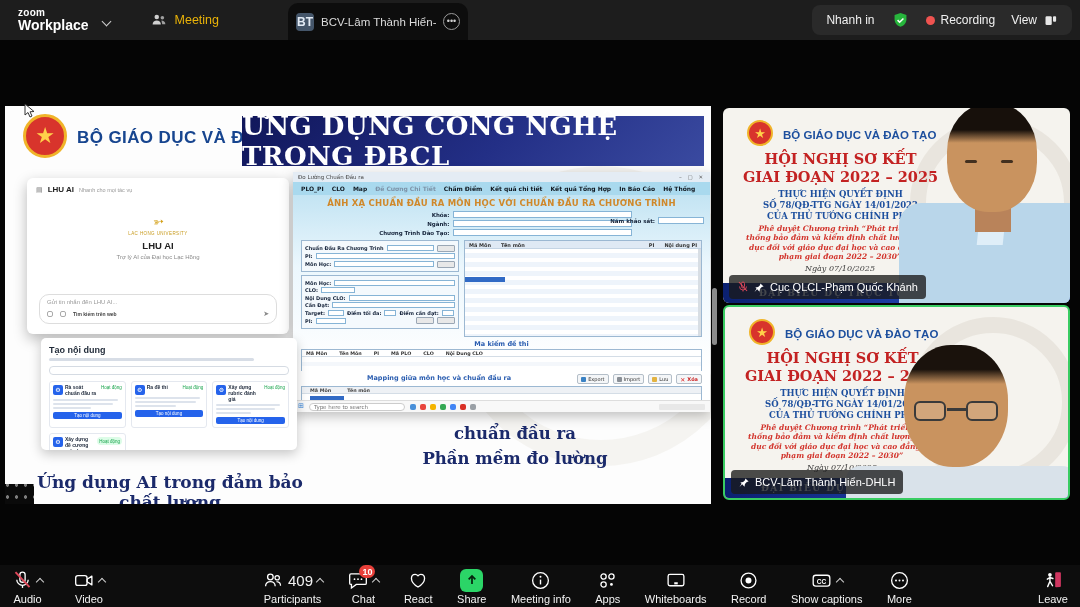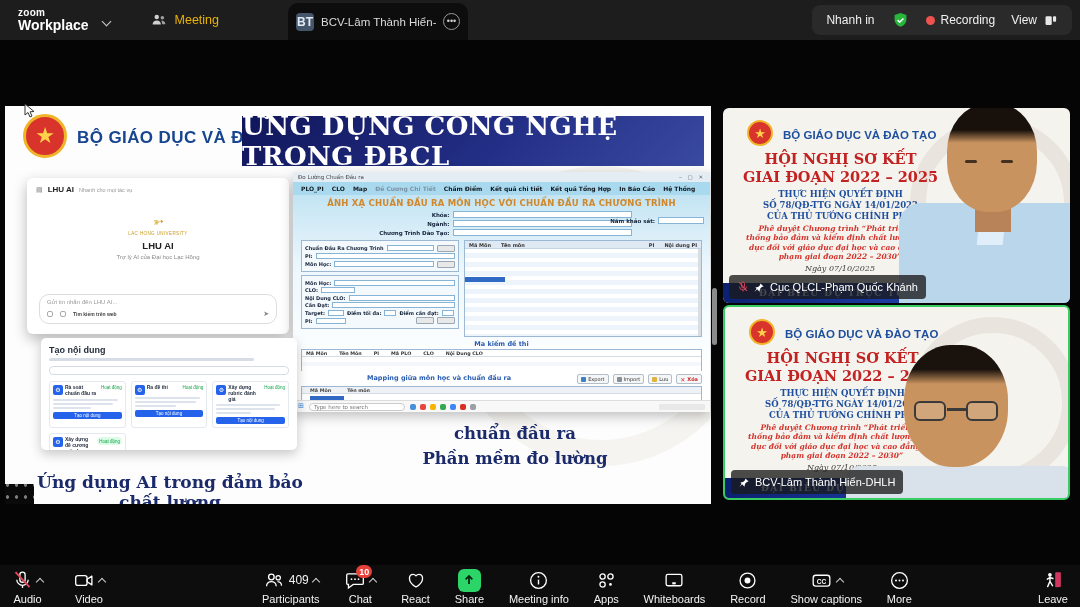--- a/index.html
+++ b/index.html
@@ -162,21 +162,21 @@
 
   
   .toolbar { position:absolute; left:0; bottom:0; width:1080px; height:42px; background:#0d0d0d; }
   .tb-item { display:flex; flex-direction:column; align-items:center; gap:1px; cursor:default; }
   .tb-iconrow { height:24px; display:flex; align-items:center; gap:4px; position:relative; }
   .tb-label { font-size:11px; color:#f2f2f2; white-space:nowrap; }
   .tb-left { position:absolute; left:12px; top:3px; display:flex; gap:30px; }
   .tb-center { position:absolute; left:262px; top:3px; width:650px; display:flex; justify-content:space-between; }
   .tb-leave { position:absolute; right:12px; top:3px; }
   .tb-chev { width:6px; height:6px; border-right:1.4px solid #cfcfcf; border-bottom:1.4px solid #cfcfcf; transform:rotate(-135deg); margin-top:3px; }
-  .count { color:#f2f2f2; font-size:12px; }
+  .count { color:#f2f2f2; font-size:15px; }
   .chat-badge { position:absolute; top:-3px; right:4px; min-width:16px; height:13px; background:#e8403a; border-radius:7px; color:#fff; font-size:9px; font-weight:700; display:flex; align-items:center; justify-content:center; padding:0 3px; }
   .share-sq { width:23px; height:23px; background:#2bd567; border-radius:6px; display:flex; align-items:center; justify-content:center; }
 </style>
 </head>
 <body>
 
 <div id="stage">
 
   <div class="topbar">
     <div class="zoom-logo">

